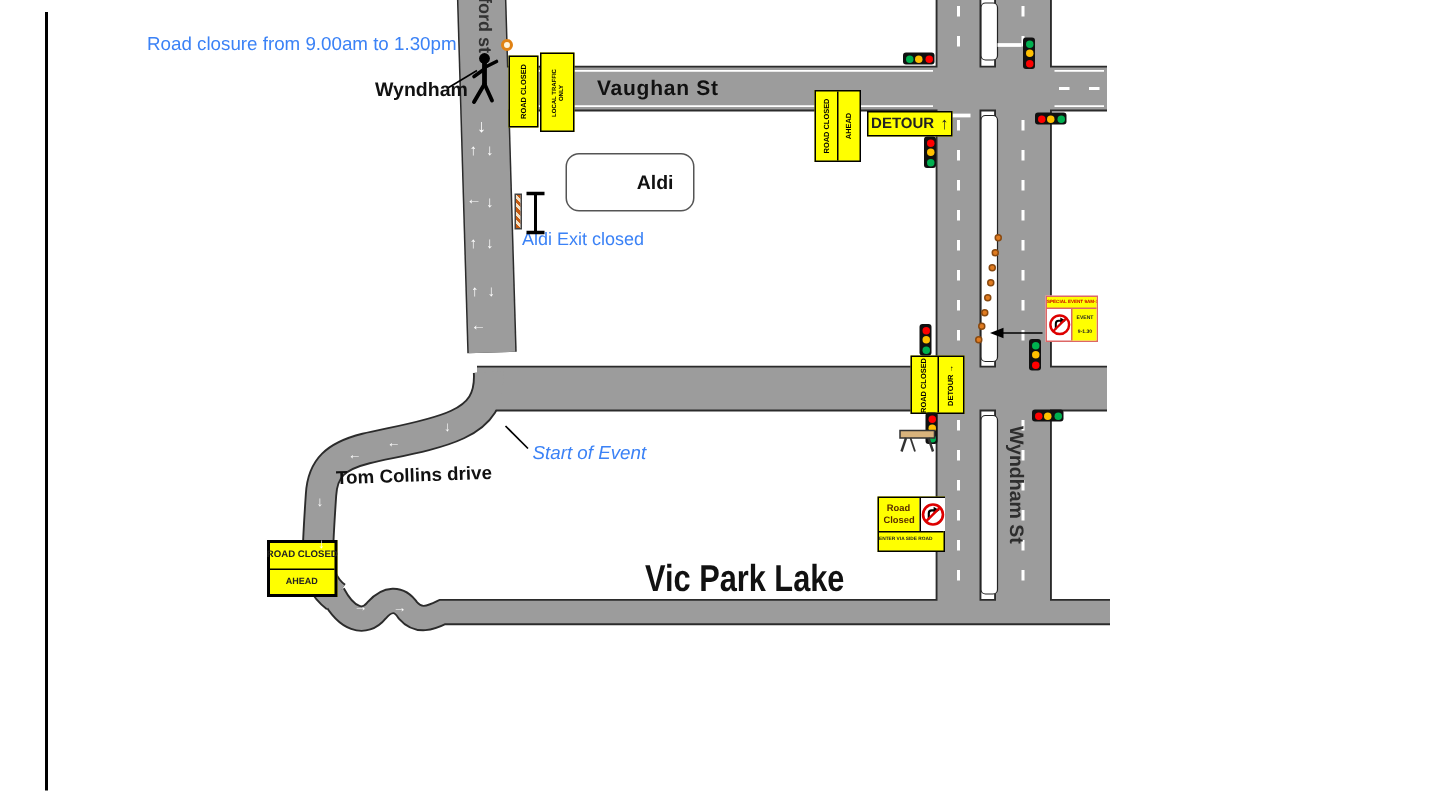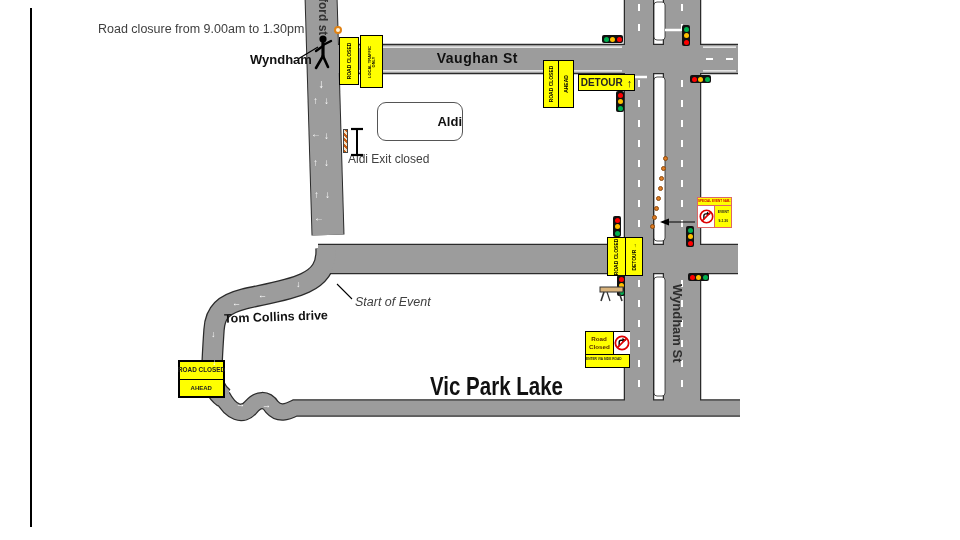--- a/index.html
+++ b/index.html
@@ -1,20 +1,20 @@
 <!DOCTYPE html>
 <html><head>
 <meta charset="utf-8">
 <style>
   html,body{margin:0;padding:0;background:#fff;}
   .stage{position:relative;width:960px;height:540px;background:#ffffff;overflow:hidden;
          font-family:"Liberation Sans",sans-serif;color:#222;}
   .layer{position:absolute;left:0;top:0;}
   .abs{position:absolute;}
-  .lbl{position:absolute;white-space:nowrap;color:#404040;}
+  .lbl{position:absolute;white-space:nowrap;color:#3b82f6;}
   .bold{font-weight:700;color:#111;}
   .sign{position:absolute;background:#ffff00;border:1.5px solid #000;box-sizing:border-box;}
   .sign .cell{position:relative;flex:1;}
   .cols{display:flex;flex-direction:row;}
   .cols .cell + .cell{border-left:1.2px solid #000;}
   .rows{display:flex;flex-direction:column;}
   .rows .cell + .cell{border-top:1.6px solid #000;}
   .vtext{position:absolute;left:50%;top:50%;white-space:nowrap;font-weight:700;color:#000;}
   .v1{font-size:8px;transform:translate(-50%,-50%) rotate(-90deg) scale(0.62);}
   .v2{font-size:8px;line-height:1.15;text-align:center;transform:translate(-50%,-50%) rotate(-90deg) scale(0.5);}
@@ -93,23 +93,23 @@
       <line x1="352" y1="299" x2="337" y2="284"></line>
       <line x1="695" y1="222" x2="662" y2="222"></line>
     </g>
     <polygon points="660,222 669,218.5 669,225.5" fill="#000"></polygon>
   </svg>
 
   <div class="lbl" style="left:98px;top:22px;font-size:12.5px;">Road closure from 9.00am to 1.30pm</div>
 
   <div class="lbl bold" style="left:250px;top:52px;font-size:13px;">Wyndham</div>
 
-  <div class="lbl bold" style="left:398px;top:50px;width:120px;text-align:right;font-size:14px;letter-spacing:.5px;">Vaughan St</div>
-
-  <div class="abs" style="left:377px;top:102px;width:86px;height:39px;background:#fff;border:1.5px solid #555;border-radius:9px;box-sizing:border-box;display:flex;align-items:center;justify-content:flex-end;">
+  <div class="lbl bold" style="left:398px;top:50px;width:120px;text-align:left;font-size:14px;letter-spacing:.5px;">Vaughan St</div>
+
+  <div class="abs" style="left:377px;top:102px;width:86px;height:39px;background:#fff;border:1.5px solid #555;border-radius:9px;box-sizing:border-box;display:flex;align-items:center;justify-content:flex-end;padding-right:13px;">
     <span class="bold" style="font-size:13px;">Aldi</span>
   </div>
 
   <div class="lbl" style="left:348px;top:152px;font-size:12px;">Aldi Exit closed</div>
 
   <div class="lbl" style="left:355px;top:295px;font-size:12.5px;font-style:italic;">Start of Event</div>
 
   <div class="lbl bold" style="left:224px;top:310px;font-size:12.5px;transform:rotate(-2deg);">Tom Collins drive</div>
 
   <div class="lbl bold" style="left:430px;top:372px;font-size:25px;transform:scaleX(.82);transform-origin:left center;">Vic Park Lake</div>

